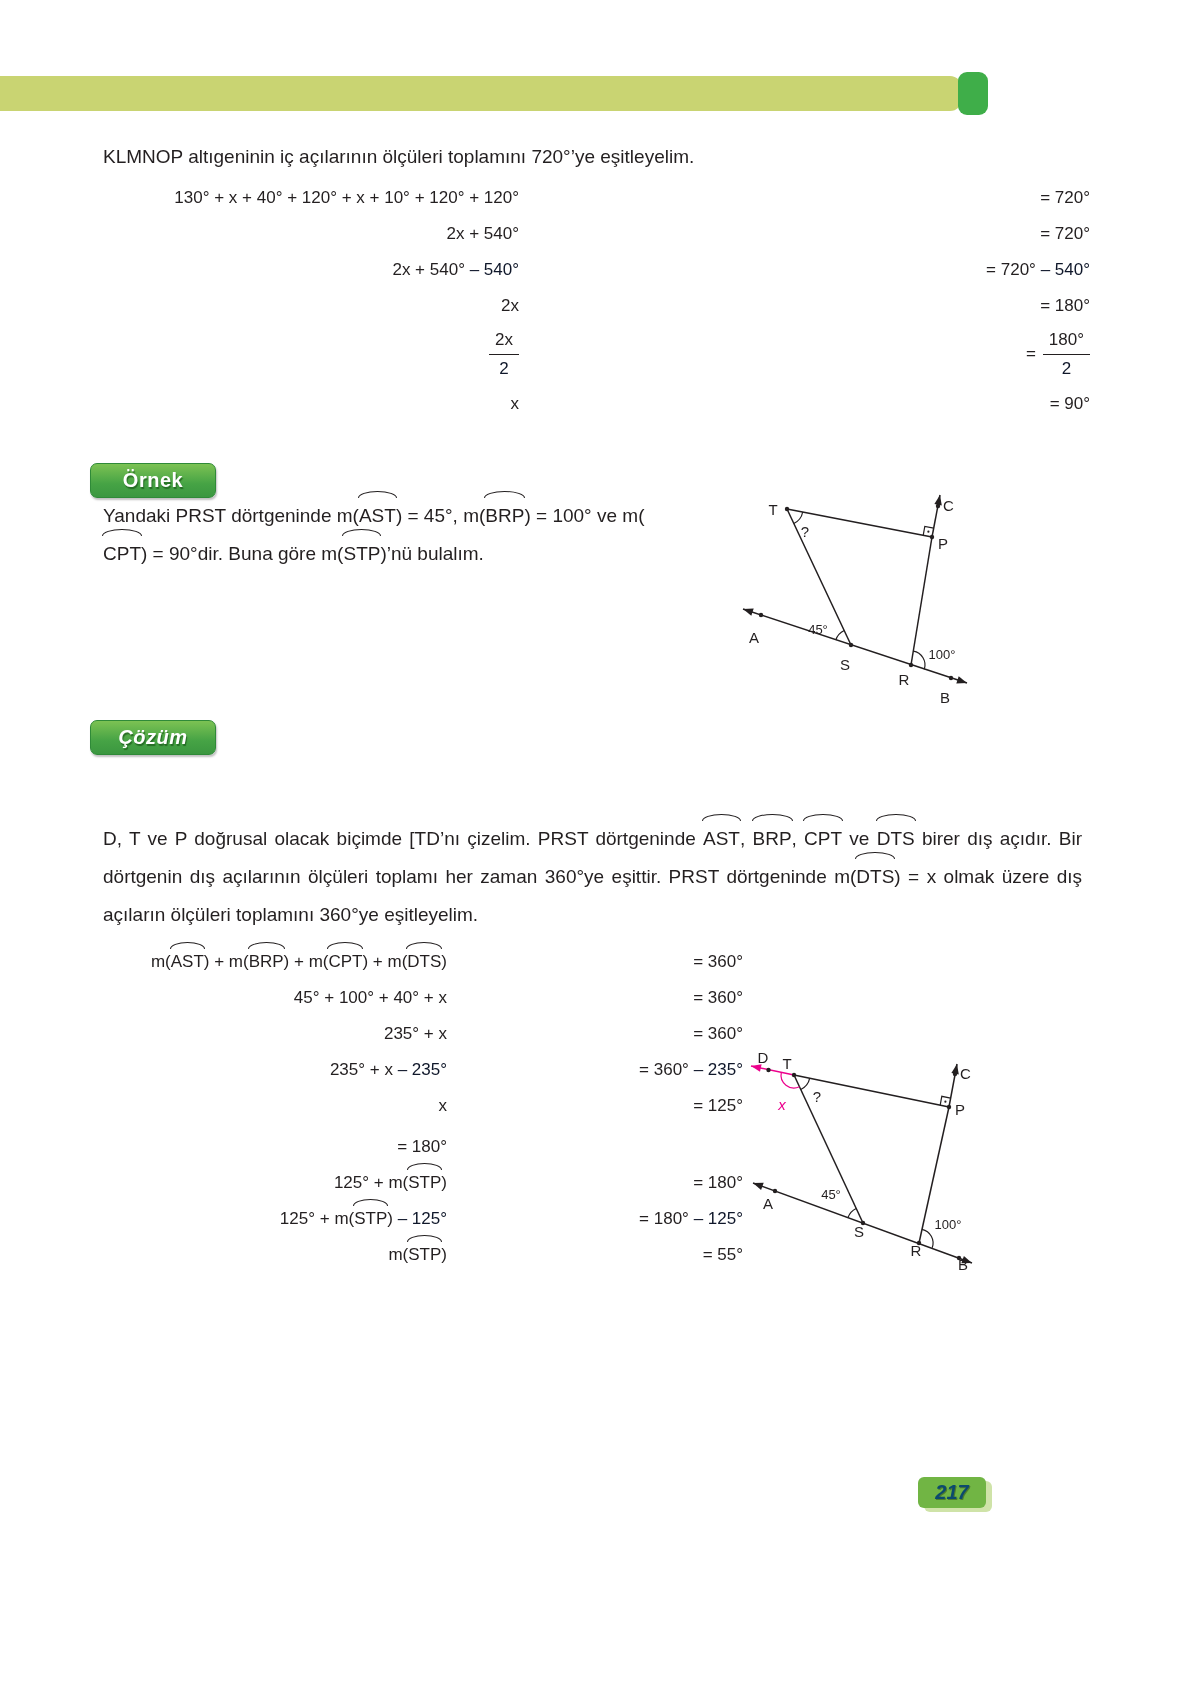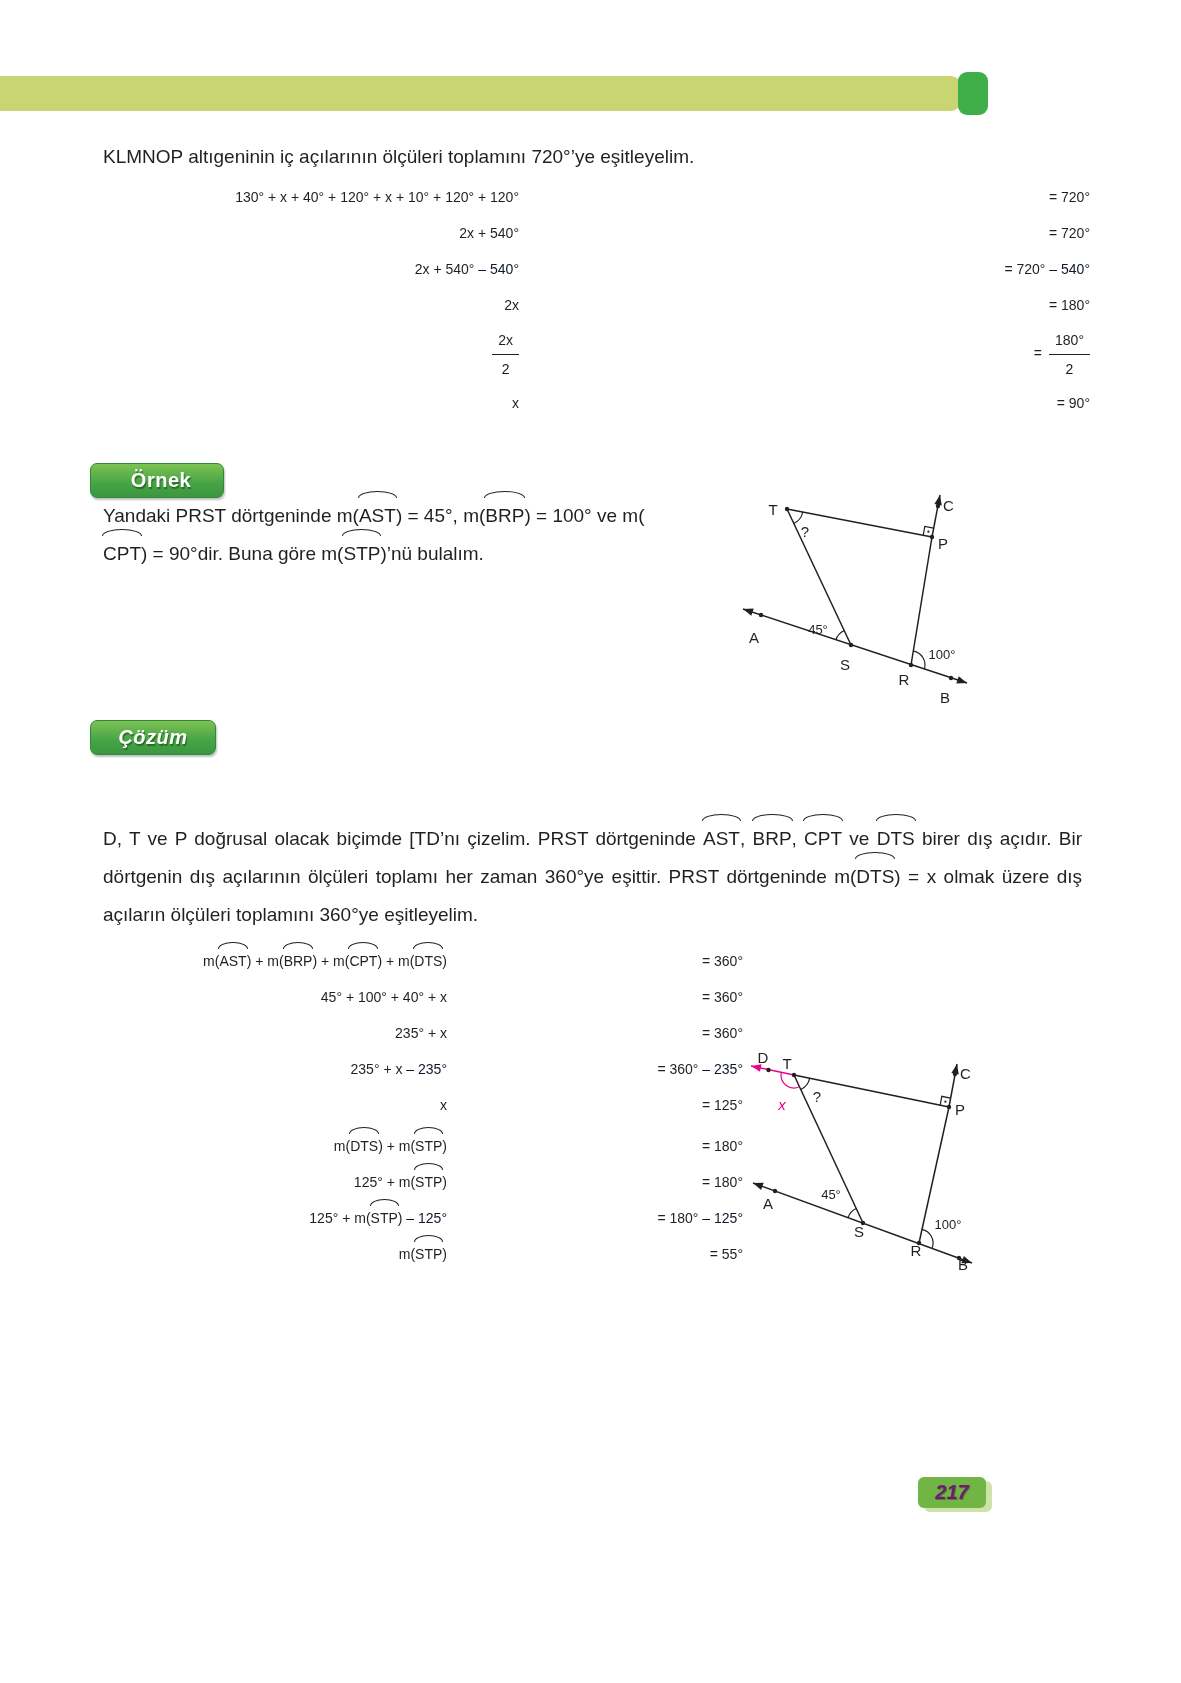--- a/index.html
+++ b/index.html
@@ -19,55 +19,55 @@
   
   .arc{position:relative;display:inline-block;}
   .arc::before{content:"";position:absolute;left:-1px;right:-1px;top:-6px;height:6px;
     border:1.4px solid #231f20;border-bottom:none;
     border-radius:50% 50% 0 0 / 100% 100% 0 0;}
   
   .hl{color:#0f172a;}
   
   .eqblock{margin-top:14px;}
   .eqrow{display:grid;grid-template-columns:var(--lw) auto;column-gap:24px;
-    align-items:center;margin:9px 0;font-size:14px;line-height:27px;}
+    align-items:center;margin:9px 0;font-size:17px;line-height:27px;}
   .eq1row{--lw:424px;}
   .eq2row{--lw:352px;}
   .lhs{text-align:right;}
   .rhs{text-align:right;white-space:nowrap;}
   .fracrow{margin:4px 0;}
   .frac{display:inline-flex;flex-direction:column;align-items:center;
     vertical-align:middle;line-height:24px;}
   .fnum{padding:0 6px 2px;border-bottom:1.7px solid #231f20;}
   .fden{padding:2px 6px 0;}
   .eqsign{margin-right:7px;}
   
   .badge{position:absolute;left:90px;width:124px;height:33px;
     display:flex;align-items:center;justify-content:center;
     border-radius:7px;color:#fff;font-size:20px;font-weight:bold;letter-spacing:.5px;
     background:linear-gradient(180deg,#7cc253 0%,#46a345 60%,#3b9740 100%);
     border:1px solid #2f8a38;box-shadow:1px 2px 2px rgba(0,0,0,.25);
     text-shadow:1px 2px 1px rgba(20,80,20,.65);}
-  .badge-ornek{top:463px;padding-left:8px;}
+  .badge-ornek{top:463px;}
   .badge-cozum{top:720px;font-style:italic;}
   
   .sec-intro{position:absolute;top:136px;left:95px;width:995px;}
   .sec-intro .para{line-height:26px;}
   .sec-example{position:absolute;top:487px;left:95px;width:995px;height:245px;}
   .example-text{width:552px;margin-top:10px;}
   .fig1{position:absolute;left:640px;top:0;}
   .sec-solution{position:absolute;top:812px;left:95px;width:995px;}
   .sol-content{position:relative;margin-top:12px;}
   .sol-left{width:648px;}
   .fig2{position:absolute;left:642px;top:100px;}
   .note-para{width:600px;margin-top:12px;}
   
   .pagebadge{position:absolute;top:1477px;left:918px;width:68px;height:31px;
     display:flex;align-items:center;justify-content:center;
-    background:#71b544;border-radius:6px;color:#701a75;font-size:20px;
+    background:#71b544;border-radius:6px;color:#0c4a6e;font-size:20px;
     font-weight:bold;font-style:italic;box-shadow:6px 4px 0 #cfe3a8;
     text-shadow:1px 1px 0 #4e7d2b;}
   svg text{font-family:"Liberation Sans","DejaVu Sans",sans-serif;}
 </style>
 </head>
 <body>
 
 <div class="topbar"></div>
 <div class="topbar-cap"></div>
 
@@ -186,21 +186,20 @@
         </div>
         <div class="eqrow eq2row">
           <div class="lhs"><span>x</span></div>
           <div class="rhs"><span>= 125°</span></div>
         </div>
       </div>
 
 
       <div class="eqblock">
         <div class="eqrow eq2row">
-          <div class="lhs"><span>m(</span><span class="arc">DTS</span><span>) + m(</span><span class="arc">STP</span><span>)</span></div>
           <div class="rhs"><span>= 180°</span></div>
         </div>
         <div class="eqrow eq2row">
           <div class="lhs"><span>125° + m(</span><span class="arc">STP</span><span>)</span></div>
           <div class="rhs"><span>= 180°</span></div>
         </div>
         <div class="eqrow eq2row">
           <div class="lhs"><span>125° + m(</span><span class="arc">STP</span><span>) </span><span class="hl">– 125°</span></div>
           <div class="rhs"><span>= 180° </span><span class="hl">– 125°</span></div>
         </div>

